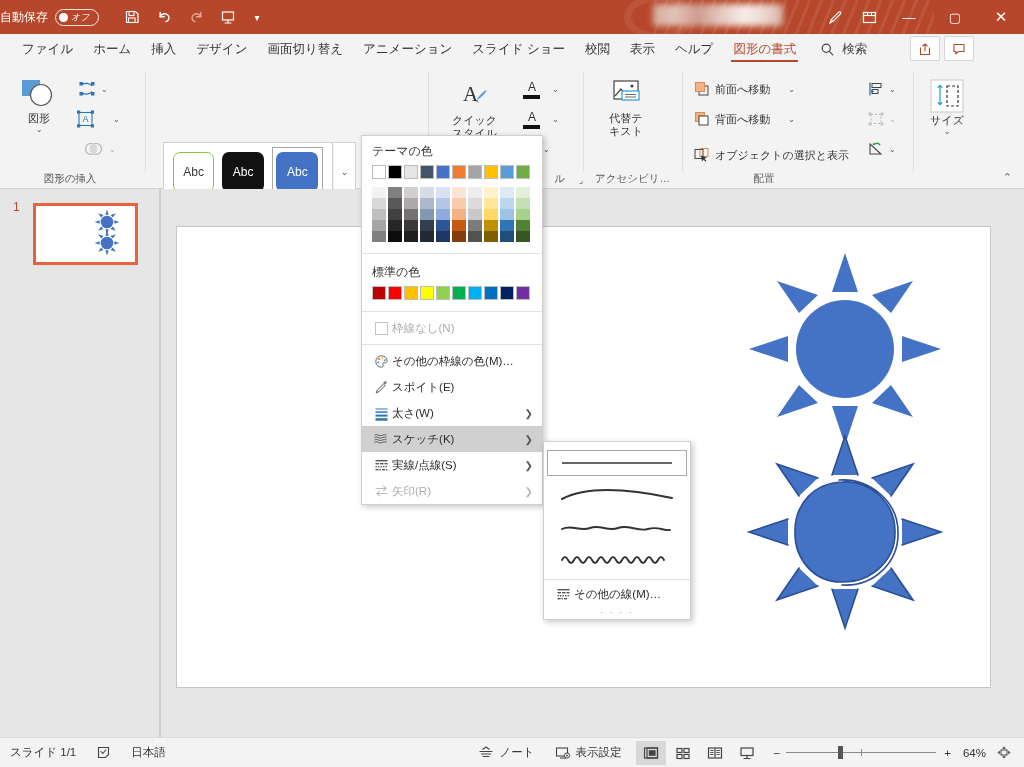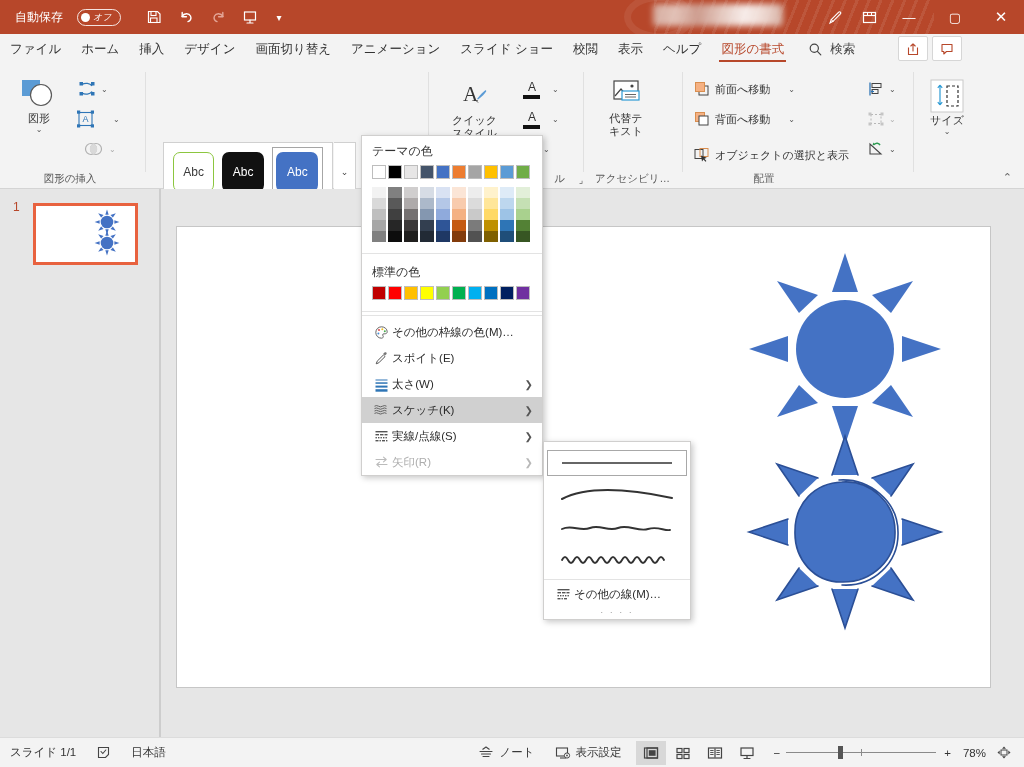--- a/index.html
+++ b/index.html
@@ -21,22 +21,22 @@
     position: absolute; right: 90px; top: 0; width: 280px; height: 34px;
     background: repeating-linear-gradient(112deg, rgba(255,255,255,0.085) 0 3px, rgba(255,255,255,0) 3px 11px);
     pointer-events: none;
   }
   .tb-texture2 {
     position: absolute; right: 330px; top: -6px; width: 70px; height: 46px;
     border: 7px solid rgba(255,255,255,0.07); border-radius: 50%;
     pointer-events: none;
   }
   .autosave {
-    display: flex; align-items: center; gap: 14px;
-    margin-left: 15px; font-size: 12px; white-space: nowrap;
+    display: flex; align-items: center; gap: 7px;
+    font-size: 12px; white-space: nowrap;
   }
   .toggle-pill {
     width: 44px; height: 17px; border-radius: 9px;
     border: 1px solid rgba(255,255,255,0.85);
     display: flex; align-items: center; padding: 0 3px; gap: 3px;
     font-size: 9px; font-style: italic;
   }
   .toggle-knob { width: 9px; height: 9px; border-radius: 50%; background: #fff; flex: 0 0 auto; }
   .qat { display: flex; align-items: center; gap: 2px; margin-left: 18px; }
   .qat-btn {
@@ -55,21 +55,21 @@
     background: linear-gradient(95deg,#d8b4a8 0%,#e7cdc4 18%,#cfa295 34%,#e8d2ca 52%,#fdfbfa 70%,#f3e6e1 84%,#d9b8ac 100%);
     filter: blur(3.2px); opacity: .92;
   }
   .tb-right { position: absolute; right: 0; top: 0; height: 34px; display: flex; align-items: center; }
   .tb-ico { width: 34px; height: 34px; display: flex; align-items: center; justify-content: center; color: #fff; font-size: 14px; }
   .win-btn { width: 46px; height: 34px; display: flex; align-items: center; justify-content: center; color: #fff; font-size: 13px; }
   .win-btn.close { font-size: 15px; }
 
   
   .tabstrip {
-    position: absolute; top: 34px; left: 0; width: 968px; height: 30px;
+    position: absolute; top: 34px; left: 12px; width: 968px; height: 30px;
     background: #f3f3f3; display: flex; align-items: flex-end;
   }
   .tab {
     height: 30px; padding: 0 10px; font-size: 12.5px; color: #333333;
     display: flex; align-items: center; position: relative; white-space: nowrap;
   }
   .tab.active { color: #b7472a; }
   .tab.active::after {
     content: ""; position: absolute; left: 8px; right: 8px; bottom: 2px;
     height: 2px; background: #b7472a;
@@ -757,20 +757,26 @@
       <div class="sw" style="background:#ffff00"></div>
       <div class="sw" style="background:#92d050"></div>
       <div class="sw" style="background:#00b050"></div>
       <div class="sw" style="background:#00b0f0"></div>
       <div class="sw" style="background:#0070c0"></div>
       <div class="sw" style="background:#002060"></div>
       <div class="sw" style="background:#7030a0"></div>
     </div>
     <div class="menu-div"></div>
 
+    <div class="mitem disabled">
+      <span class="mico">
+          <span class="nb-square"></span>
+        </span>
+      <span>枠線なし(N)</span>
+    </div>
     <div class="menu-div"></div>
     <div class="mitem">
       <span class="mico">
         <svg width="15" height="15" viewBox="0 0 15 15">
             <path d="M7.5 1.8c3.2 0 5.7 2.2 5.7 5 0 1.5-1.2 2-2.3 2h-1c-.8 0-1.3.5-1.3 1.1 0 .8.7 1 .7 1.7 0 .9-.8 1.6-1.8 1.6-3.2 0-5.7-2.5-5.7-5.7s2.5-5.7 5.7-5.7z" fill="none" stroke="#666" stroke-width="1"></path>
             <circle cx="5" cy="5" r="1" fill="#e04b4b"></circle>
             <circle cx="8.3" cy="4.2" r="1" fill="#f0c020"></circle>
             <circle cx="10.8" cy="6.2" r="1" fill="#4caf50"></circle>
             <circle cx="4.4" cy="8.6" r="1" fill="#4a8fd5"></circle>
           </svg>
@@ -963,21 +969,21 @@
       </div>
     </div>
 
     <div class="sb-item" style="padding:0 6px 0 12px">−</div>
     <div class="zoom-track">
       <div class="zoom-line"></div>
       <div class="zoom-mid"></div>
       <div class="zoom-thumb"></div>
     </div>
     <div class="sb-item" style="padding:0 6px 0 8px">+</div>
-    <div class="sb-item" style="padding:0 6px">78%</div>
+    <div class="sb-item" style="padding:0 6px">64%</div>
     <div class="sb-item" style="padding:0 12px 0 4px">
       <svg width="16" height="15" viewBox="0 0 16 15">
           <path d="M8 1.5l-2 2.2h4zM8 13.5l-2-2.2h4zM1.5 7.5l2.2-2v4zM14.5 7.5l-2.2-2v4z" fill="#444"></path>
           <rect x="5" y="5" width="6" height="5" fill="none" stroke="#444" stroke-width="1"></rect>
         </svg>
     </div>
   </div>
 
 </div>
 

